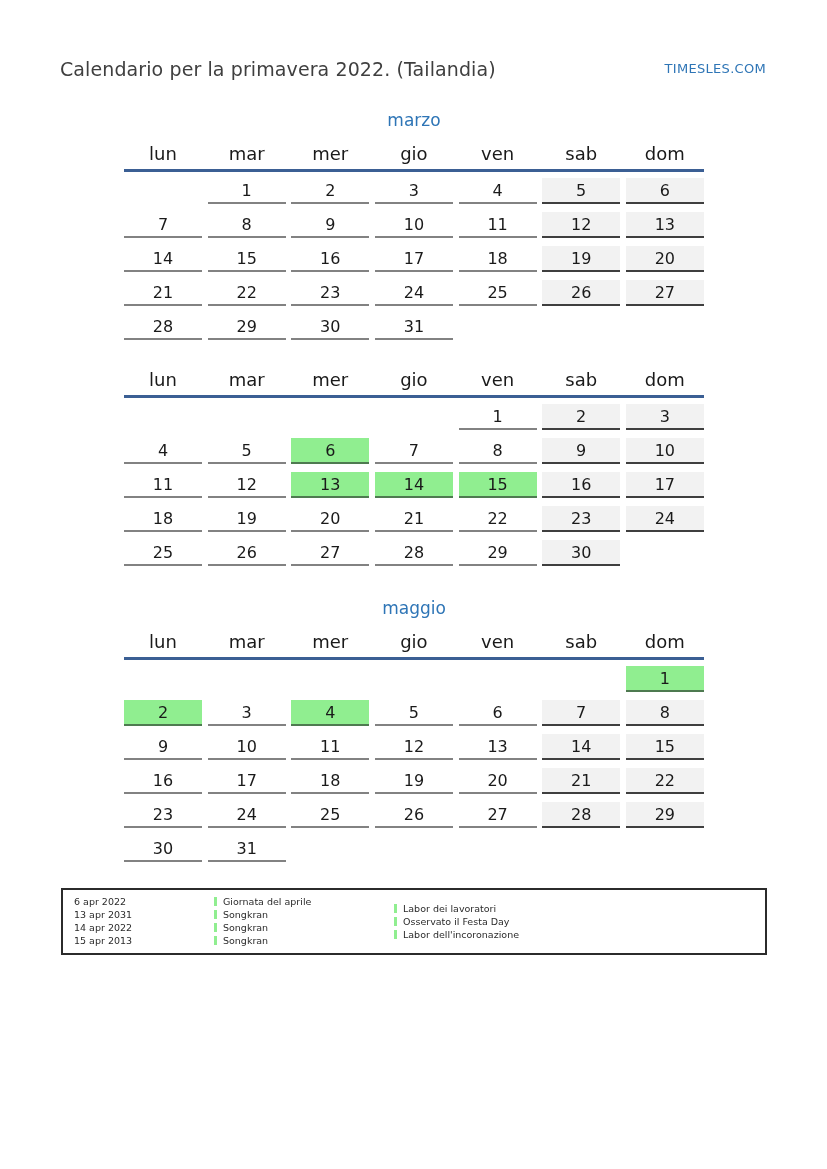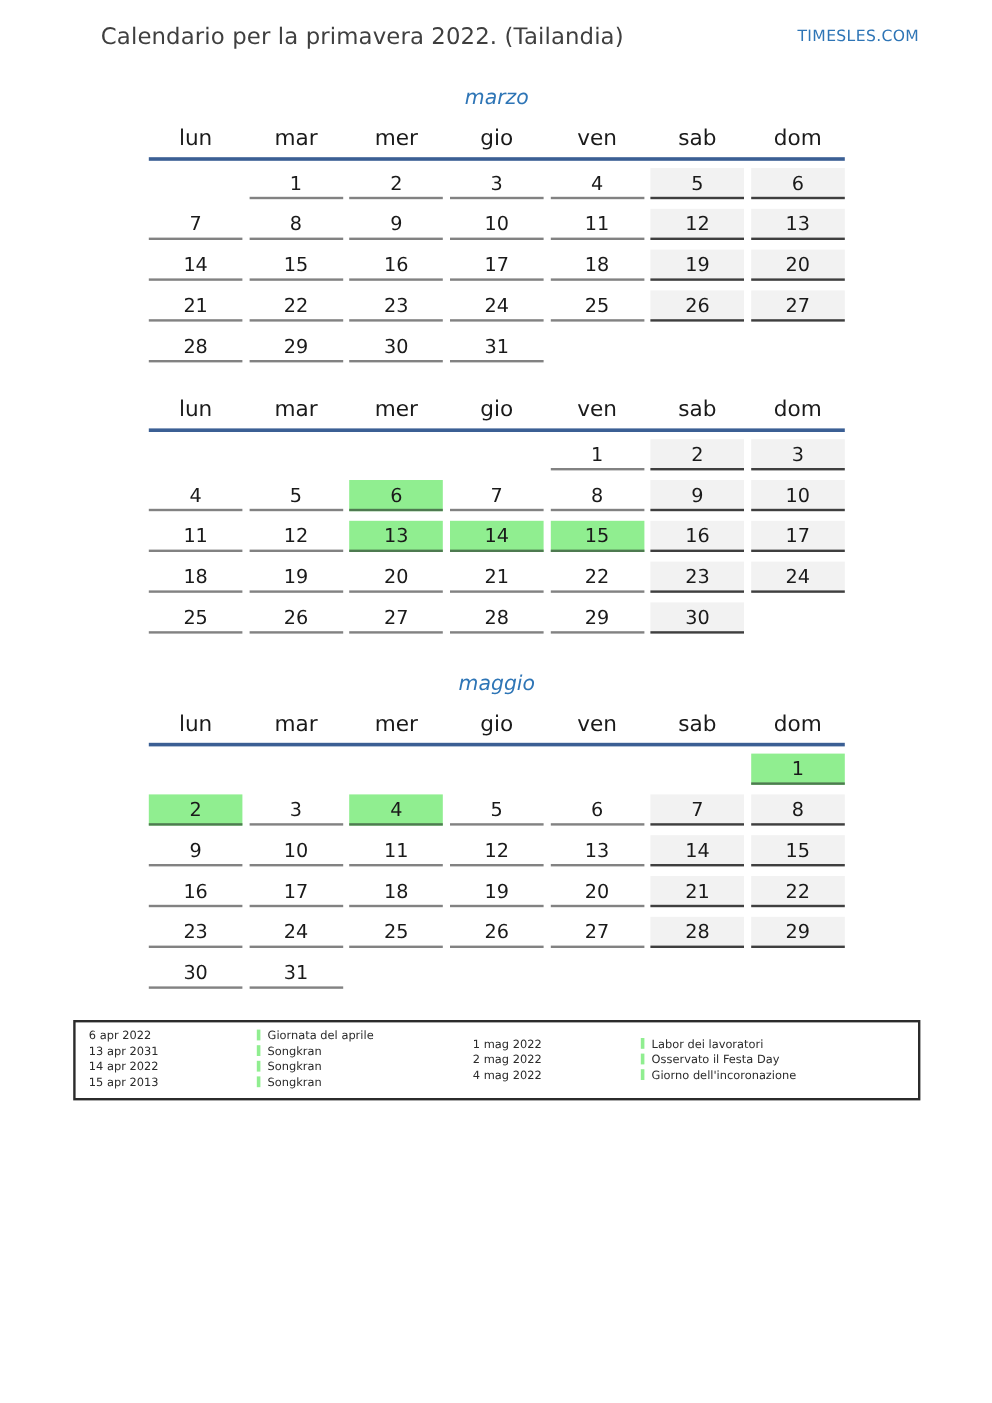--- a/index.html
+++ b/index.html
@@ -12,27 +12,27 @@
     --normal-border:#828282;
     --text:#1a1a1a;
     --title:#3f3f3f;
     --legend-border:#2b2b2b;
   }
   *{box-sizing:border-box;}
   html,body{margin:0;padding:0;}
   body{background:#ffffff;font-family:"DejaVu Sans","Liberation Sans",sans-serif;color:var(--text);}
   .page{width:827px;height:1169px;margin:0 auto;background:#ffffff;overflow:hidden;position:relative;}
 
-  .header{display:flex;justify-content:space-between;align-items:flex-start;padding:20px 61px 0 84px;}
+  .header{display:flex;justify-content:space-between;align-items:flex-start;padding:20px 61px 0 60px;margin-top:38px;}
   .title{font-size:19px;font-weight:400;color:var(--title);margin:0;line-height:22px;letter-spacing:0.1px;}
   .site-link{font-size:13px;color:var(--accent);text-decoration:none;margin-top:3px;letter-spacing:0.3px;white-space:nowrap;}
 
   .months{margin:30px 0 0 124px;width:580px;}
   .month + .month{margin-top:24px;}
-  .month-title{font-size:17px;font-weight:400;color:var(--accent);text-align:center;margin:0 0 16px 0;line-height:20px;font-style:italic;}
+  .month-title{font-size:17px;font-weight:400;color:var(--accent);text-align:center;margin:0 0 16px 0;line-height:20px;}
   .month-grid{display:grid;grid-template-columns:repeat(7,78px);column-gap:5.65px;}
   .wd{font-size:18px;text-align:center;height:16px;line-height:16px;margin-bottom:7px;color:var(--text);}
   .rule{grid-column:1 / -1;height:3px;background:var(--rule);margin-bottom:6px;}
   .cell{height:26px;line-height:26px;text-align:center;font-size:16px;border-bottom:2px solid transparent;margin-bottom:8px;color:var(--text);}
   .cell.normal{border-bottom-color:var(--normal-border);}
   .cell.weekend{background:var(--weekend-bg);border-bottom-color:var(--weekend-border);}
   .cell.holiday{background:var(--holiday);border-bottom-color:var(--holiday-border);}
   .cell.empty{border-bottom-color:transparent;}
 
   .legend{margin:18px 60px 0 61px;border:2px solid var(--legend-border);padding:5px 0 6px 11px;display:flex;min-height:58px;}
@@ -214,26 +214,21 @@
             <div class="legend-date">15 apr 2013</div>
           </div>
           <div class="legend-labels">
             <div class="legend-label"><span class="bar"></span><span>Giornata del aprile</span></div>
             <div class="legend-label"><span class="bar"></span><span>Songkran</span></div>
             <div class="legend-label"><span class="bar"></span><span>Songkran</span></div>
             <div class="legend-label"><span class="bar"></span><span>Songkran</span></div>
           </div>
         </div>
         <div class="legend-group">
-          <div class="legend-dates">
-            <div class="legend-date">1 mag 2022</div>
-            <div class="legend-date">2 mag 2022</div>
-            <div class="legend-date">4 mag 2022</div>
-          </div>
           <div class="legend-labels">
             <div class="legend-label"><span class="bar"></span><span>Labor dei lavoratori</span></div>
             <div class="legend-label"><span class="bar"></span><span>Osservato il Festa Day</span></div>
-            <div class="legend-label"><span class="bar"></span><span>Giorno dell'incoronazione</span></div>
+            <div class="legend-label"><span class="bar"></span><span>Labor dell'incoronazione</span></div>
           </div>
         </div>
       </div>
   </div>
 </div>
 
 </body></html>

